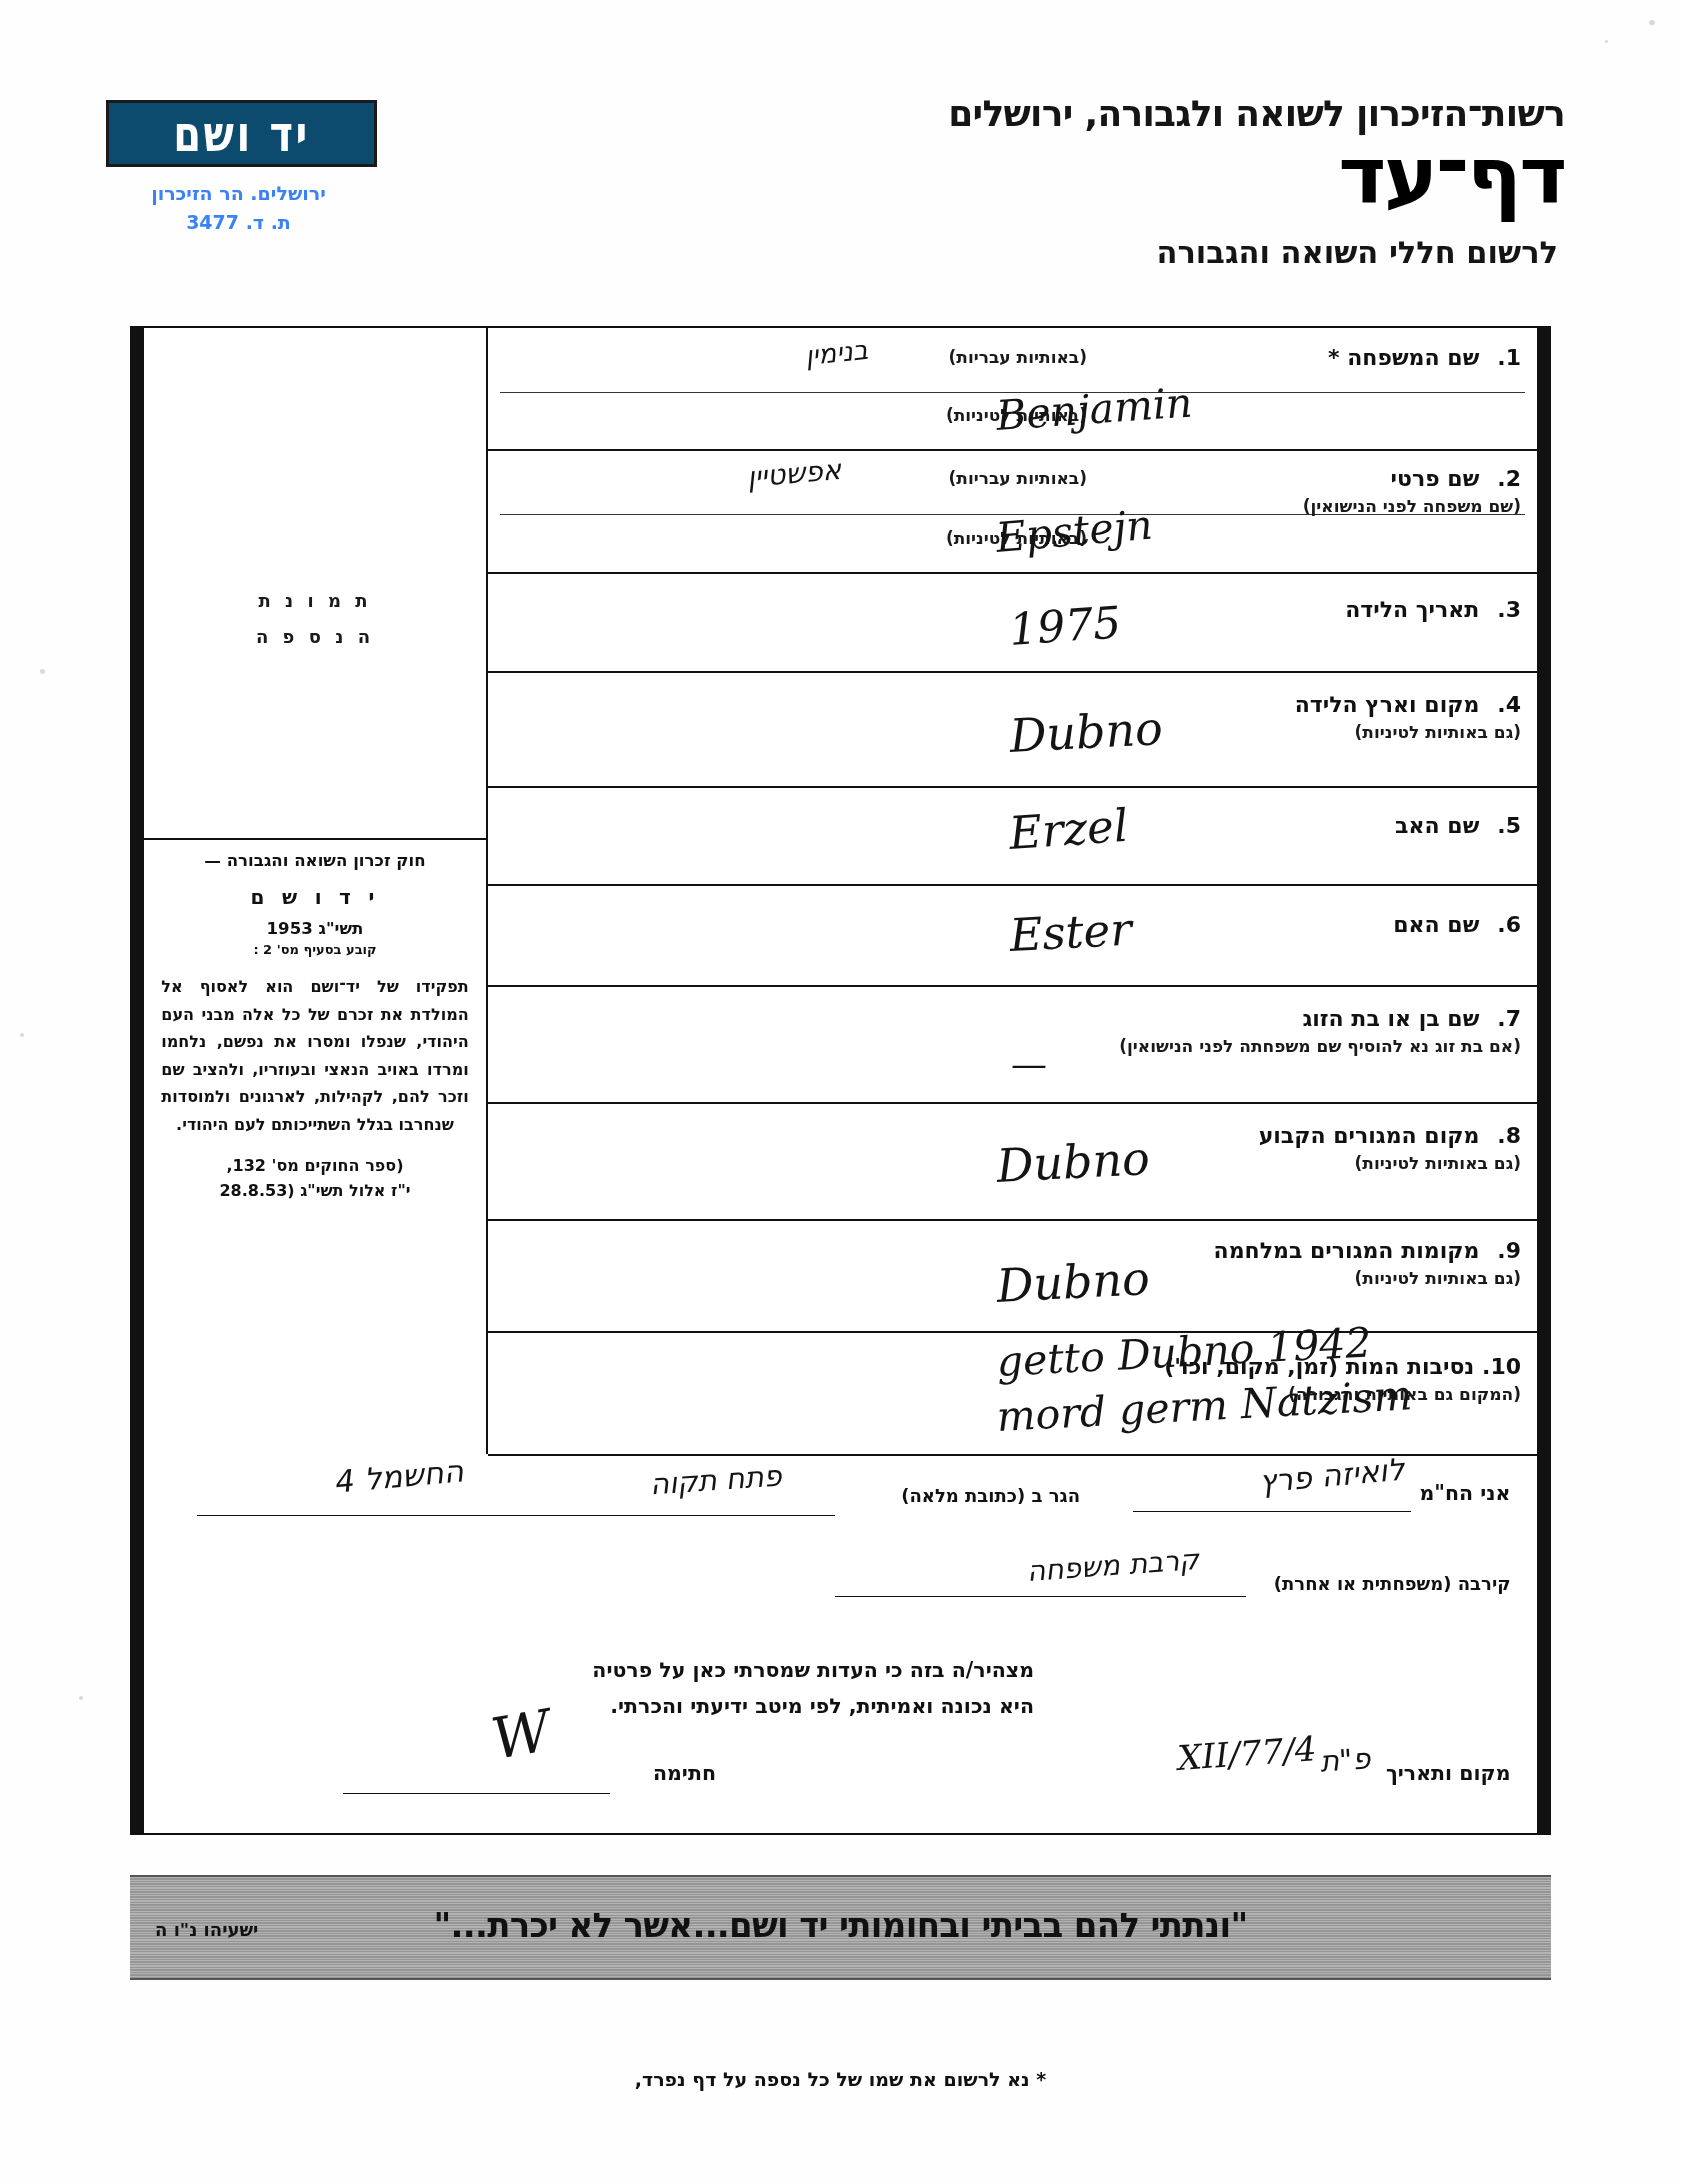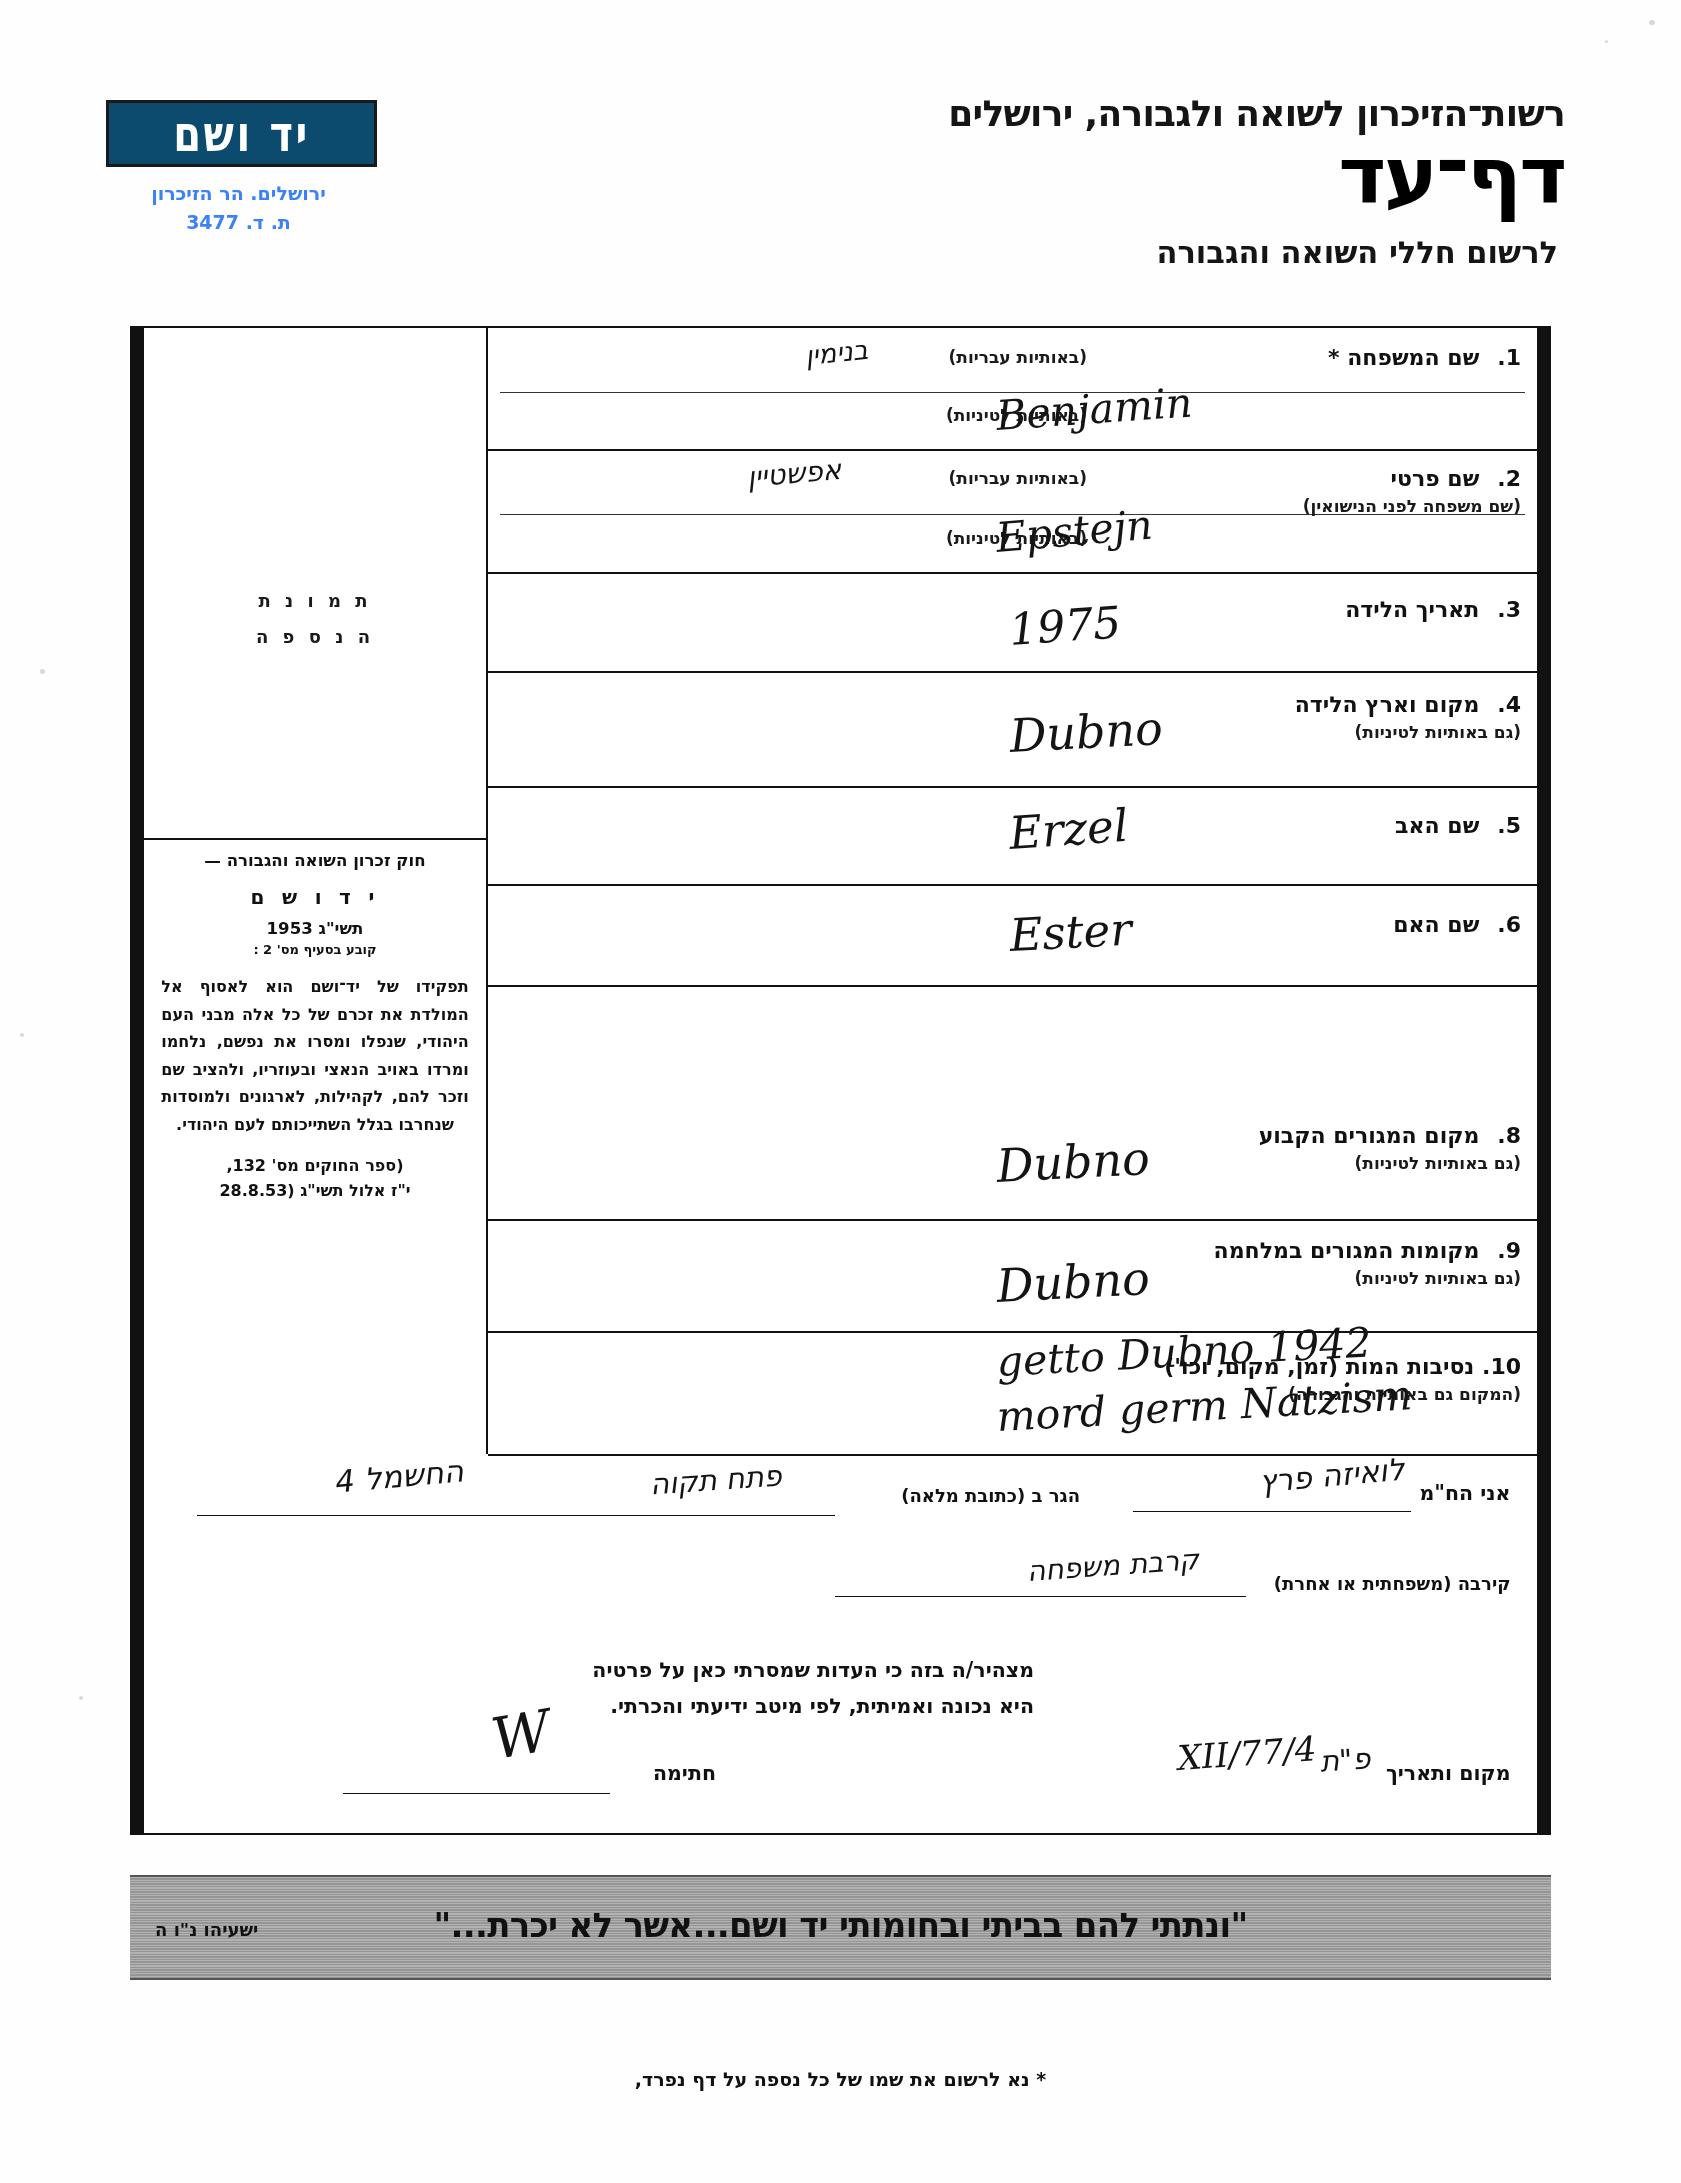--- a/index.html
+++ b/index.html
@@ -446,20 +446,30 @@
       <div class="row" style="top:556px;height:101px;">
         <div class="label" style="top:28px;">
           <div class="lbl-main">
             <span class="lbl-num">6.</span>
             <span>שם האם</span>
           </div>
         </div>
         <div class="hw" style="left:523px;top:25px;font-size:45px;transform:rotate(-3deg);">Ester</div>
       </div>
 
+      <div class="row" style="top:657px;height:117px;">
+        <div class="label" style="top:21px;">
+          <div class="lbl-main">
+            <span class="lbl-num">7.</span>
+            <span>שם בן או בת הזוג</span>
+          </div>
+          <div class="lbl-sub">(אם בת זוג נא להוסיף שם משפחתה לפני הנישואין)</div>
+        </div>
+        <div class="hw" style="left:523px;top:58px;font-size:36px;">—</div>
+      </div>
 
       <div class="row" style="top:774px;height:117px;">
         <div class="label" style="top:21px;">
           <div class="lbl-main">
             <span class="lbl-num">8.</span>
             <span>מקום המגורים הקבוע</span>
           </div>
           <div class="lbl-sub">(גם באותיות לטיניות)</div>
         </div>
         <div class="hw" style="left:510px;top:37px;font-size:46px;transform:rotate(-3deg);">Dubno</div>

